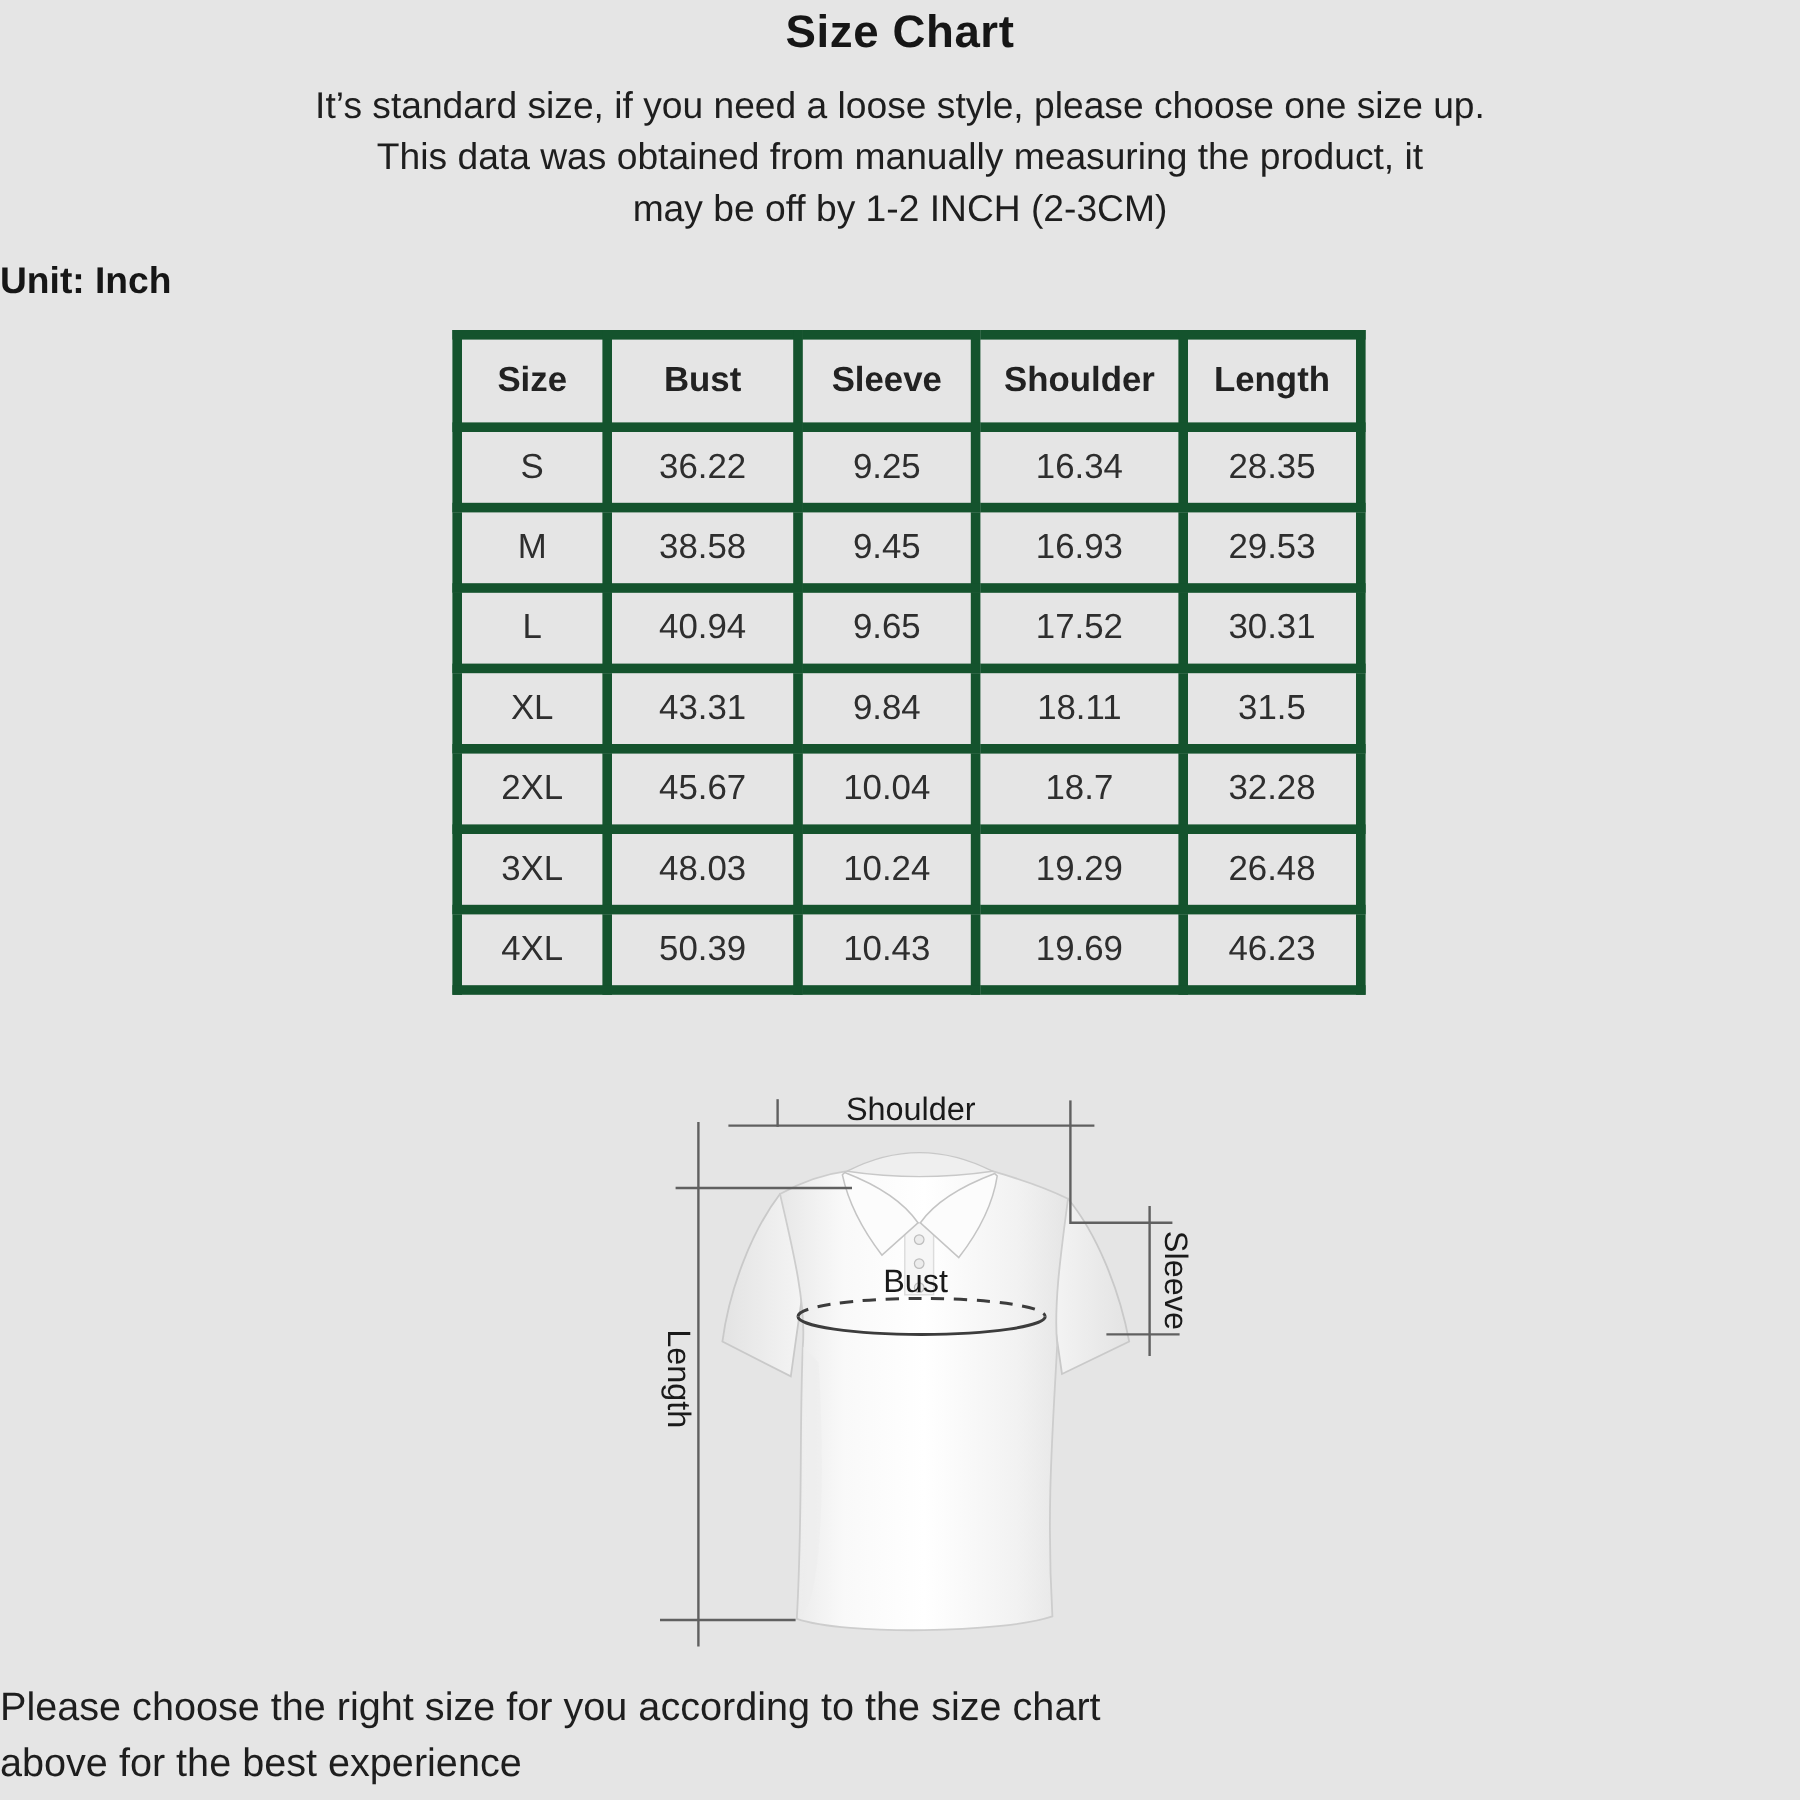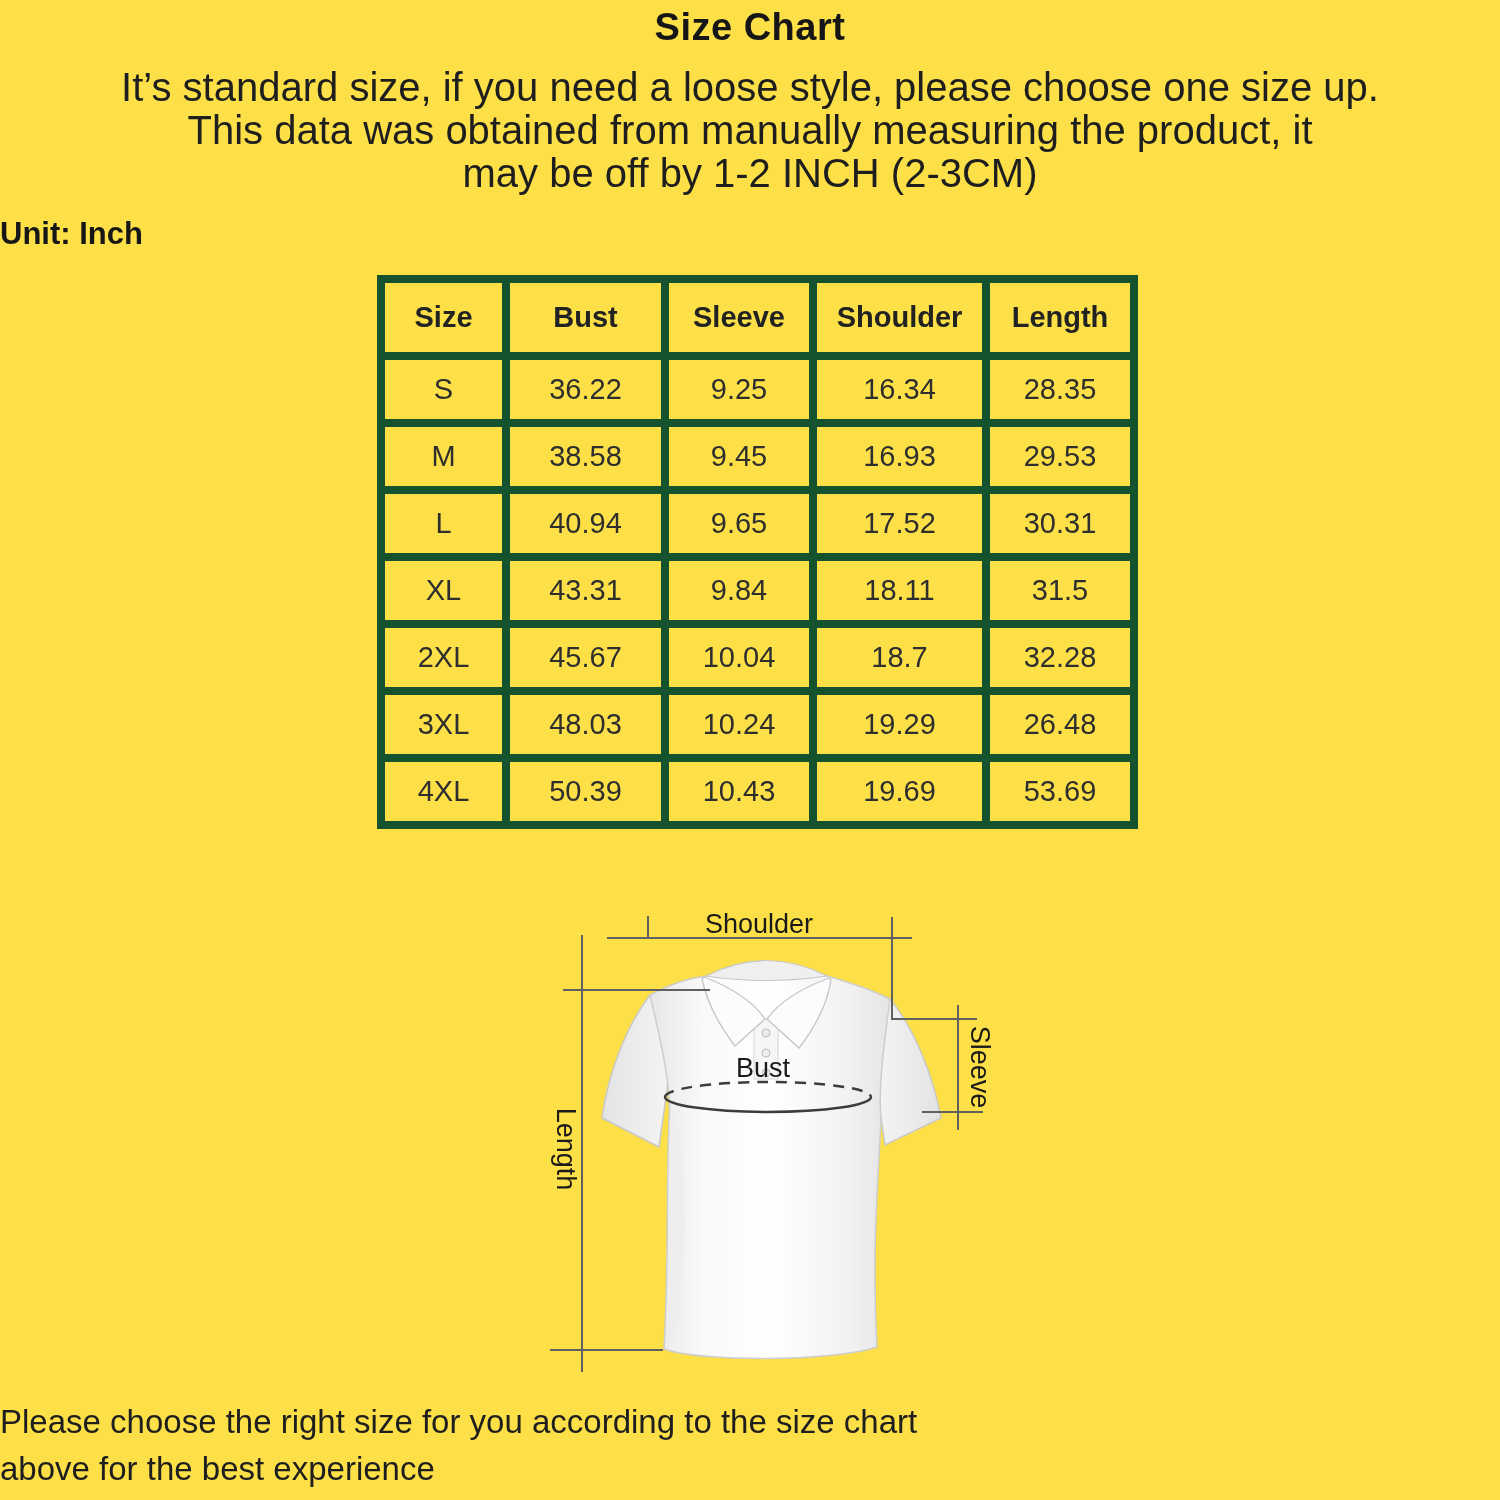--- a/index.html
+++ b/index.html
@@ -5,37 +5,37 @@
   * { margin: 0; padding: 0; box-sizing: border-box; }
   html, body { background: #ffffff; }
   body {
     width: 1500px; height: 1500px;
     font-family: "Liberation Sans", sans-serif;
     color: #1c1c1c;
   }
   .page {
     position: relative;
     width: 1500px; height: 1500px;
-    background: #fde047;
+    background: #e5e5e5;
     overflow: hidden;
   }
   .title {
     position: absolute;
     top: 6px; left: 0; width: 100%;
     text-align: center;
     font-size: 38px;
     font-weight: bold;
     color: #161616;
     letter-spacing: 0.5px;
   }
   .intro {
     position: absolute;
     top: 66px; left: 0; width: 100%;
     text-align: center;
-    font-size: 40px;
+    font-size: 31px;
     line-height: 43px;
     color: #1e1e1e;
   }
   .unit-label {
     position: absolute;
     top: 216px; left: 0; width: 100%;
     text-align: left;
     font-size: 31px;
     font-weight: bold;
     color: #161616;
@@ -155,21 +155,21 @@
         <td>48.03</td>
         <td>10.24</td>
         <td>19.29</td>
         <td>26.48</td>
       </tr>
       <tr>
         <td>4XL</td>
         <td>50.39</td>
         <td>10.43</td>
         <td>19.69</td>
-        <td>53.69</td>
+        <td>46.23</td>
       </tr>
     </tbody>
   </table>
 
   <div class="diagram">
     <svg viewBox="0 0 560 490" xmlns="http://www.w3.org/2000/svg">
       <defs>
         <linearGradient id="bodyGrad" x1="0" y1="0" x2="1" y2="0">
           <stop offset="0" stop-color="#e7e7e7"></stop>
           <stop offset="0.22" stop-color="#f9f9f9"></stop>

